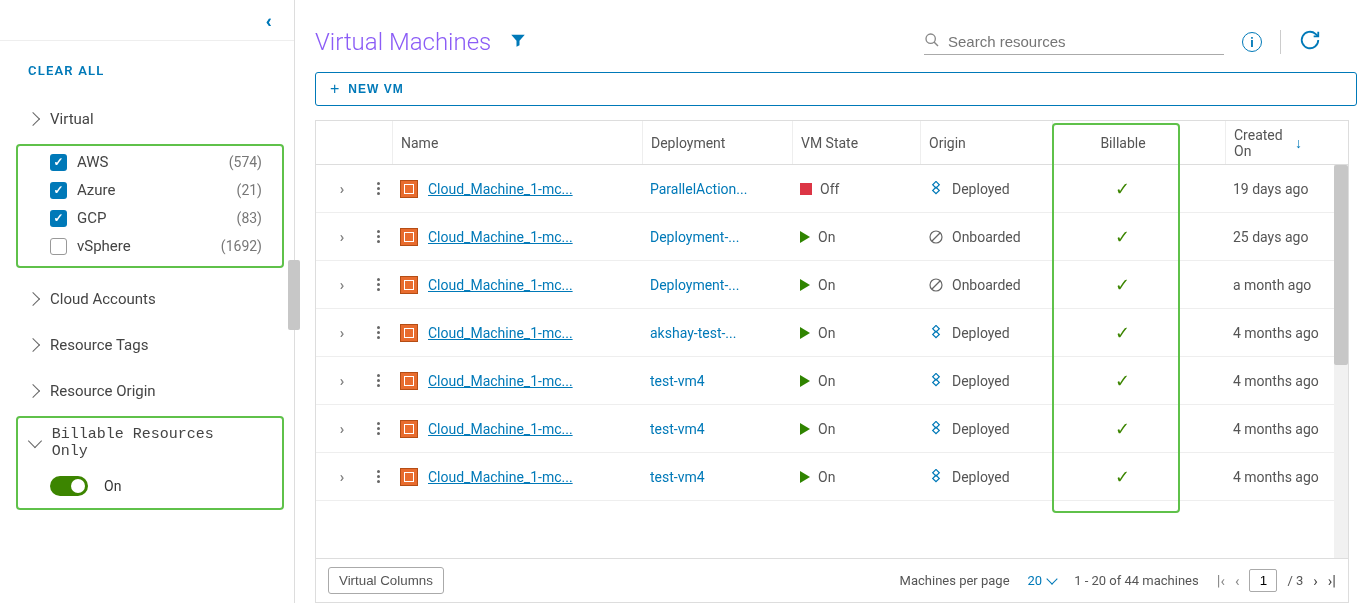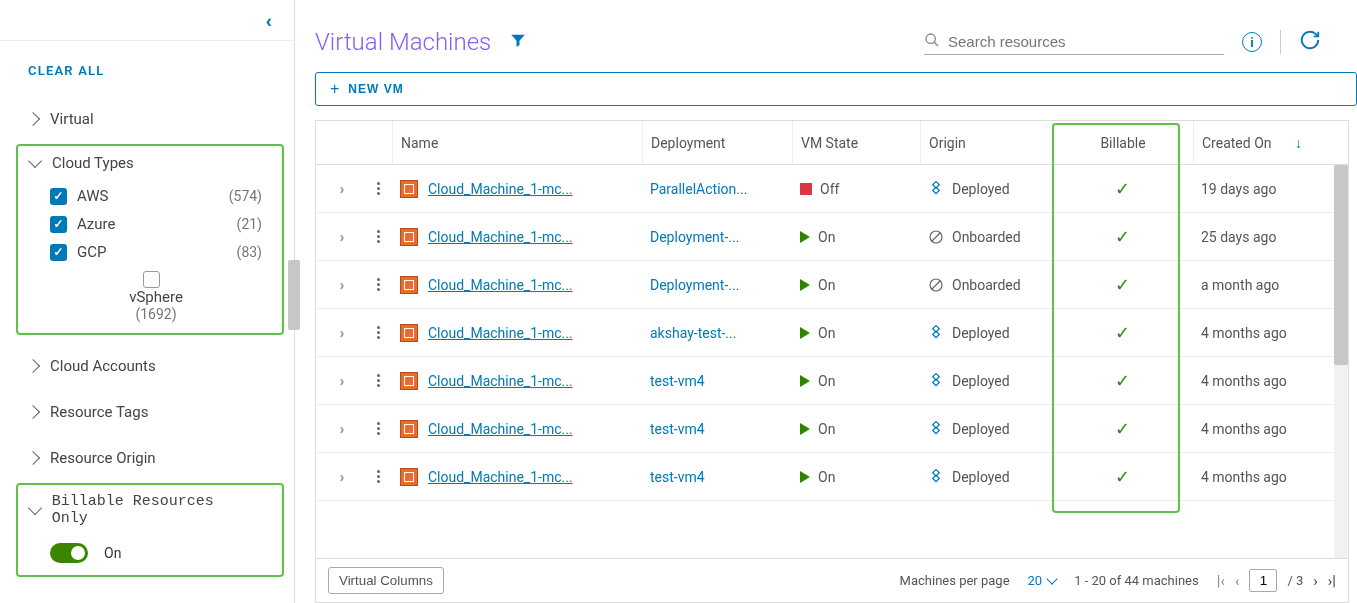--- a/index.html
+++ b/index.html
@@ -127,21 +127,21 @@
   .table-wrap { flex:1; margin: 0 8px 0 20px; border:1px solid #ddd; display:flex; flex-direction:column; overflow:hidden; position:relative;}
   .thead { display:flex; border-bottom:1px solid #ddd; background:#fff; font-weight:400; color:#555; font-size:14px; height:44px; align-items:center;}
   .th, .td { padding: 0 8px; display:flex; align-items:center; }
   .col-exp { width:48px; justify-content:center; }
   .col-menu { width:28px; justify-content:center; }
   .col-name { width:250px; }
   .col-deploy { width:150px; }
   .col-state { width:128px; }
   .col-origin { width:132px; }
   .col-bill { width:141px; justify-content:center; }
-  .col-created { flex:1; }
+  .col-created { flex:1;margin-left:32px; }
   .col-scroll { width:14px; }
   .th.col-name, .th.col-deploy, .th.col-state, .th.col-origin, .th.col-bill, .th.col-created { border-left:1px solid #eee; height:100%;}
   .th.col-created { display:flex; justify-content:space-between; padding-right:30px;}
   .sort-arrow { color:#0079b8; }
   .tbody { flex:1; overflow-y:auto; }
   .trow { display:flex; border-bottom:1px solid #eee; height:48px; align-items:center; font-size:14px; color:#555;}
   .exp-icon { color:#888; font-size:14px; letter-spacing:-4px;}
   .menu-icon { color:#666; font-size:18px; display:flex; flex-direction:column; gap:2px;}
   .menu-icon span{width:3px;height:3px;background:#666;border-radius:50%;}
   .vm-icon { width:18px; height:18px; background:#e86c2e; border:1px solid #b54d14; margin-right:10px; display:flex; align-items:center; justify-content:center; flex-shrink:0;}
@@ -186,41 +186,37 @@
     <div class="clear-all">CLEAR ALL</div>
 
     <div class="filter-group">
       <div class="filter-header">
         <span class="caret"></span>
         <span>Virtual</span>
       </div>
     </div>
 
     <div class="highlight-box">
-      <div class="filter-header" style="padding-left:12px;">
-        <span class="caret down"></span>
-        <span>Cloud Types</span>
-      </div>
       <div class="filter-children" id="cloud-type-children">
           <div class="filter-child" style="padding-left: 32px;">
     <span class="cb checked">✓</span>
     <span class="label">AWS</span>
     <span class="count">(574)</span>
           </div>
           <div class="filter-child" style="padding-left: 32px;">
     <span class="cb checked">✓</span>
     <span class="label">Azure</span>
     <span class="count">(21)</span>
           </div>
           <div class="filter-child" style="padding-left: 32px;">
     <span class="cb checked">✓</span>
     <span class="label">GCP</span>
     <span class="count">(83)</span>
           </div>
-          <div class="filter-child" style="padding-left: 32px; flex-direction: column;">
+          <div class="filter-child" style="padding-left: 32px;">
     <span class="cb unchecked"></span>
     <span class="label">vSphere</span>
     <span class="count">(1692)</span>
           </div>
         </div>
     </div>
 
     <div class="filter-group">
       <div class="filter-header">
         <span class="caret"></span>

